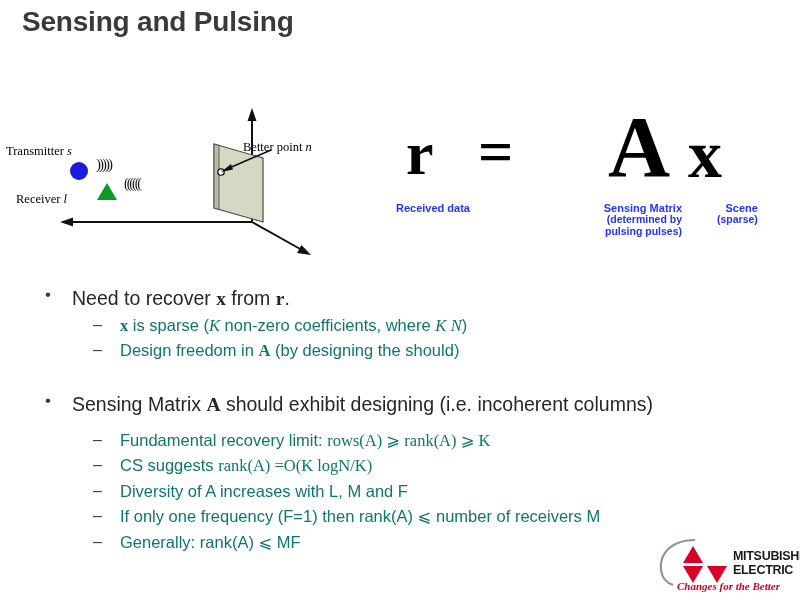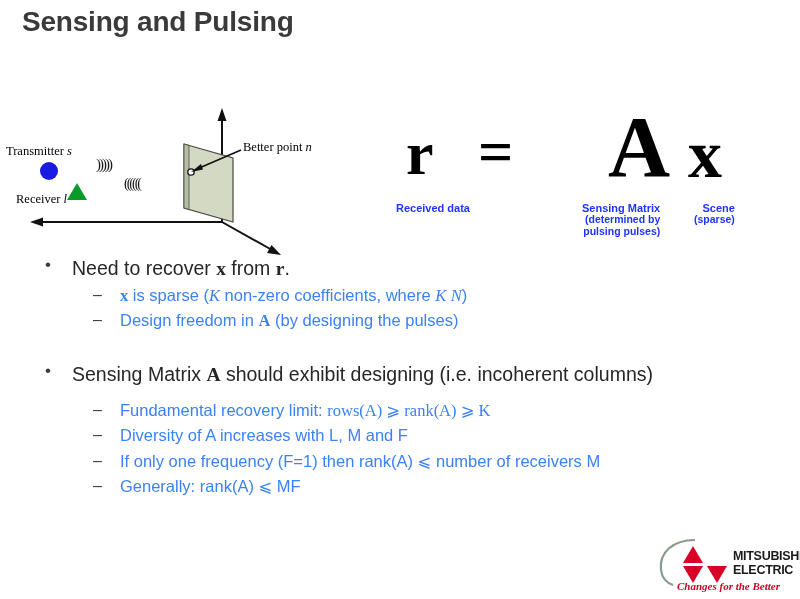--- a/index.html
+++ b/index.html
@@ -33,20 +33,21 @@
     font-family: "Liberation Sans", sans-serif;
   }
 
   
   .figure {
     position: absolute;
     left: 0px;
     top: 100px;
     width: 360px;
     height: 165px;
+    padding-left: 30px;
   }
   .figure svg { display: block; }
   .fig-label {
     position: absolute;
     font-family: "Liberation Serif", serif;
     font-size: 12.5px;
     color: #000000;
     white-space: nowrap;
   }
   .fig-label i { font-style: italic; }
@@ -89,27 +90,27 @@
     font-family: "Liberation Sans", sans-serif;
     font-size: 11px;
     font-weight: bold;
     line-height: 1.12;
     text-align: right;
     white-space: nowrap;
   }
   .cap-received { left: 4px;   top: 90px; }
   .cap-sensing  { left: 190px; top: 90px; }
   .cap-scene    { left: 302px; top: 90px; }
-  .cap-sub { font-size: 10.5px; }
+  .cap-sub { font-size: 10.5px; margin-left: 23px; }
 
   
   .body-area {
     position: absolute;
     left: 0;
-    top: 256px;
+    top: 286px;
     width: 800px;
   }
   .bullet1 {
     position: relative;
     font-size: 19.5px;
     color: #262626;
     margin: 0 0 3px 0;
     padding-left: 72px;
     font-family: "Liberation Sans", sans-serif;
     line-height: 1.28;
@@ -118,21 +119,21 @@
     content: "\2022";
     position: absolute;
     left: 45px;
     top: -2px;
     font-size: 17px;
     color: #3c3c3c;
   }
   .bullet2 {
     position: relative;
     font-size: 16.5px;
-    color: #3b82f6;
+    color: #0f766e;
     margin: 0 0 4px 0;
     padding-left: 120px;
     font-family: "Liberation Sans", sans-serif;
     line-height: 1.3;
   }
   .bullet2::before {
     content: "\2013";
     position: absolute;
     left: 93px;
     top: 0px;
@@ -234,30 +235,31 @@
       <div class="cap-sub">(sparse)</div>
     </div>
   </div>
 
   <div class="body-area">
 
     <div class="bullet1"><span>Need to recover </span><b class="mv">x</b><span> from </span><b class="mv">r</b><span>.</span></div>
 
     <div class="bullet2"><b class="mv">x</b><span> is sparse (</span><i class="mi">K</i><span> non-zero coefficients, where </span><i class="mi">K</i><span> </span><i class="mi">N</i><span>)</span></div>
 
-    <div class="bullet2"><span>Design freedom in </span><b class="mv">A</b><span> (by designing the pulses)</span></div>
+    <div class="bullet2"><span>Design freedom in </span><b class="mv">A</b><span> (by designing the should)</span></div>
 
     <div class="gap"></div>
 
     <div class="bullet1"><span>Sensing Matrix </span><b class="mv">A</b><span> should exhibit designing (i.e. incoherent columns)</span></div>
 
     <div class="gap-sm"></div>
 
     <div class="bullet2"><span>Fundamental recovery limit: </span><span class="rm">rows(A) ⩾ rank(A) ⩾ K</span></div>
 
+    <div class="bullet2"><span>CS suggests </span><span class="rm">rank(A) =O(K logN/K)</span></div>
 
     <div class="bullet2">Diversity of A increases with L, M and F</div>
 
     <div class="bullet2">If only one frequency (F=1) then rank(A) ⩽ number of receivers M</div>
 
     <div class="bullet2">Generally: rank(A) ⩽ MF</div>
 
   </div>
 
   <div class="logo">

